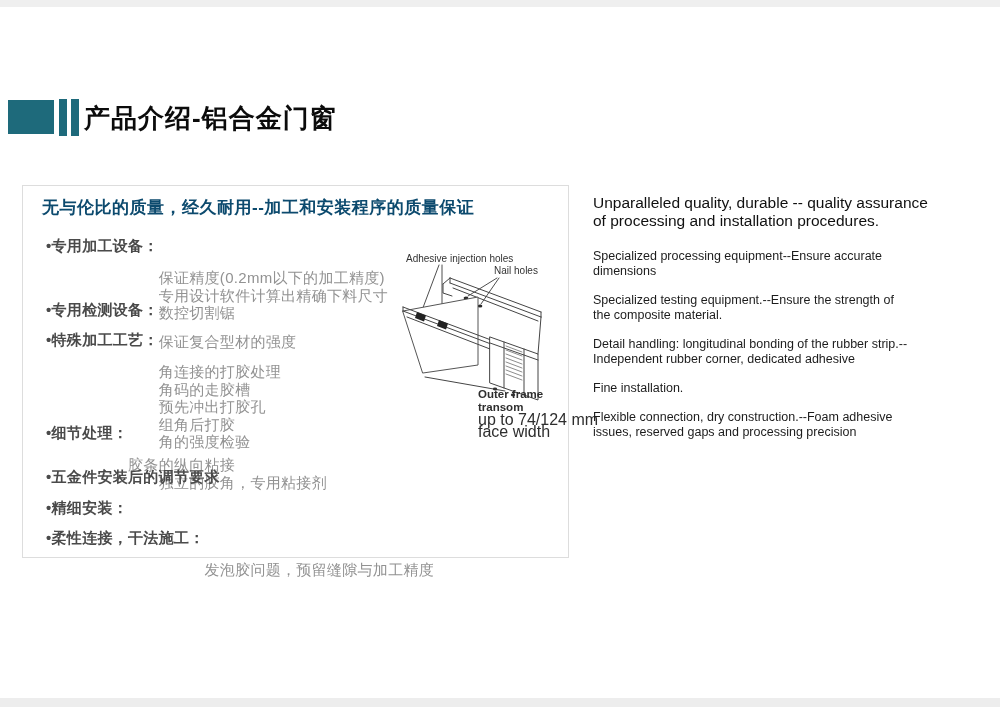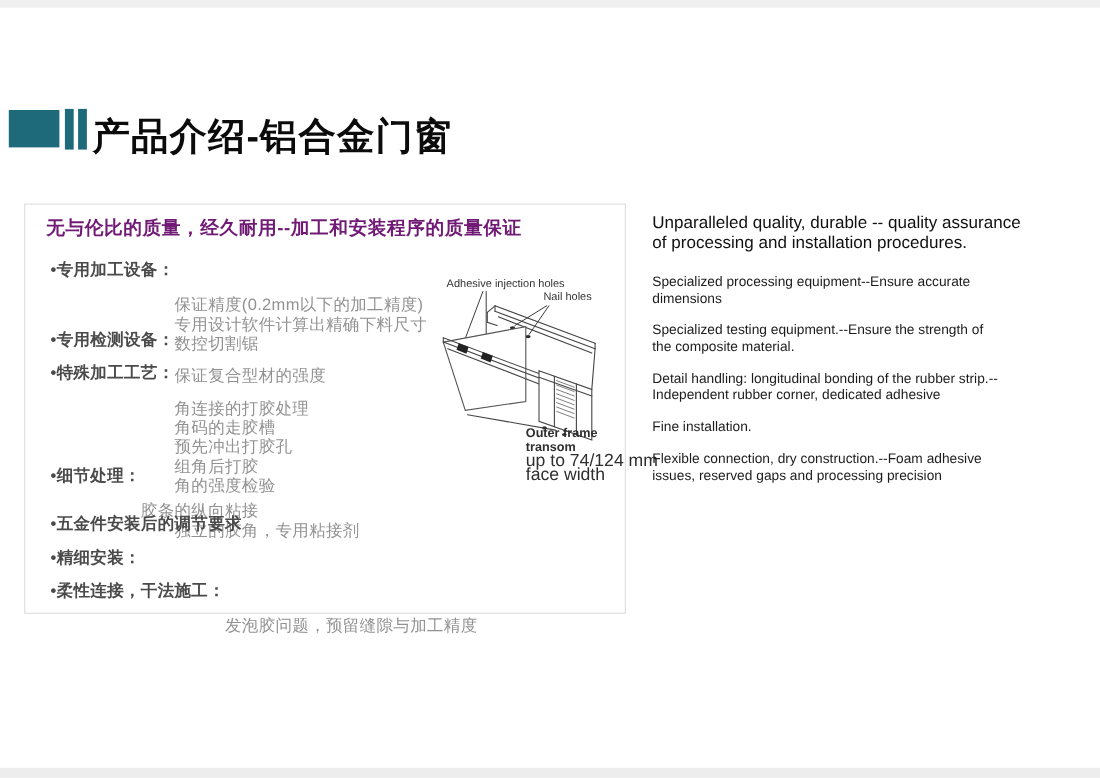--- a/index.html
+++ b/index.html
@@ -13,32 +13,32 @@
   .edge-band { position: absolute; left: 0; width: 1000px; background: #efefef; }
   .edge-band.top { top: 0; height: 7px; }
   .edge-band.bottom { bottom: 0; height: 9px; background: #ededed; }
 
   
   .accent-block { position: absolute; left: 8px; top: 100px; width: 46px; height: 34px; }
   .accent-bar1 { position: absolute; left: 59px; top: 99px; width: 8px; height: 37px; }
   .accent-bar2 { position: absolute; left: 71px; top: 99px; width: 8px; height: 37px; }
   .page-title {
     position: absolute; left: 84px; top: 101px;
-    font-size: 34px; font-weight: 700; color: #0b0b0b; letter-spacing: 1px;
+    font-size: 26px; font-weight: 700; color: #0b0b0b; letter-spacing: 1px;
     white-space: nowrap;
   }
 
   
   .content-box {
     position: absolute; left: 22px; top: 185px; width: 547px; height: 373px;
     border: 1px solid #ddDDdd; background: #ffffff;
   }
   .zh-heading {
     position: absolute; left: 42px; top: 196px;
-    font-size: 17px; font-weight: 700; color: #701a75; letter-spacing: 0.5px;
+    font-size: 17px; font-weight: 700; color: #0c4a6e; letter-spacing: 0.5px;
     white-space: pre-wrap;
   }
   .bullet {
     position: absolute; left: 46px;
     display: flex; align-items: flex-start;
     font-size: 15px; line-height: 17.5px; letter-spacing: 0.3px;
   }
   .b-label { font-weight: 700; color: #4a4a4a; white-space: pre; }
   .b-text  { color: #929292; white-space: pre-wrap; margin-top: 32px; }
 

